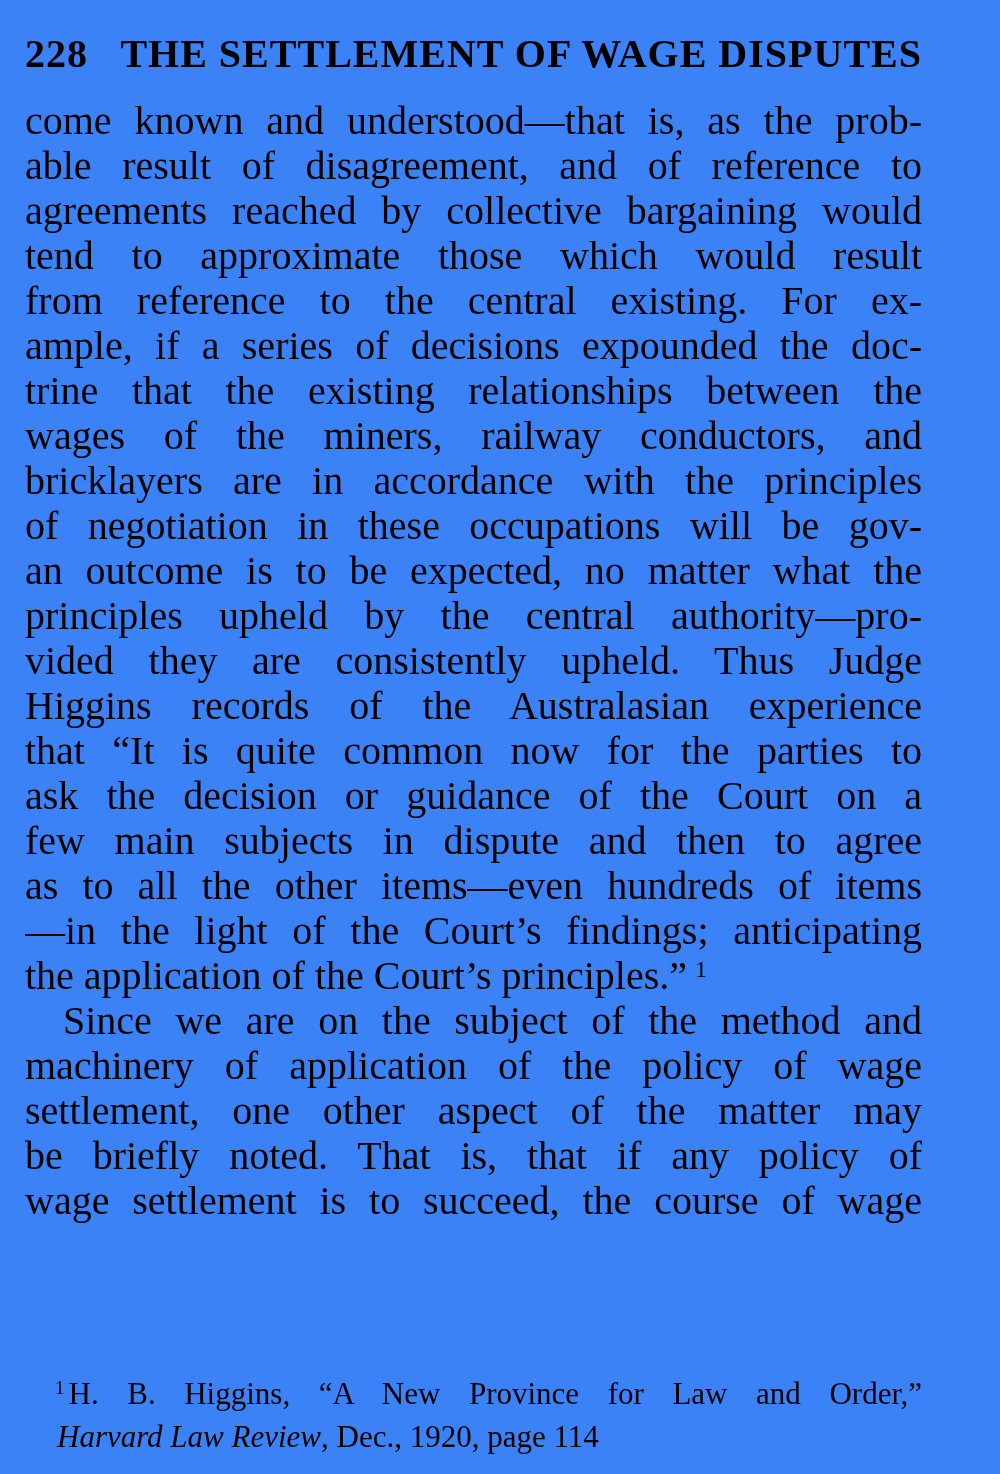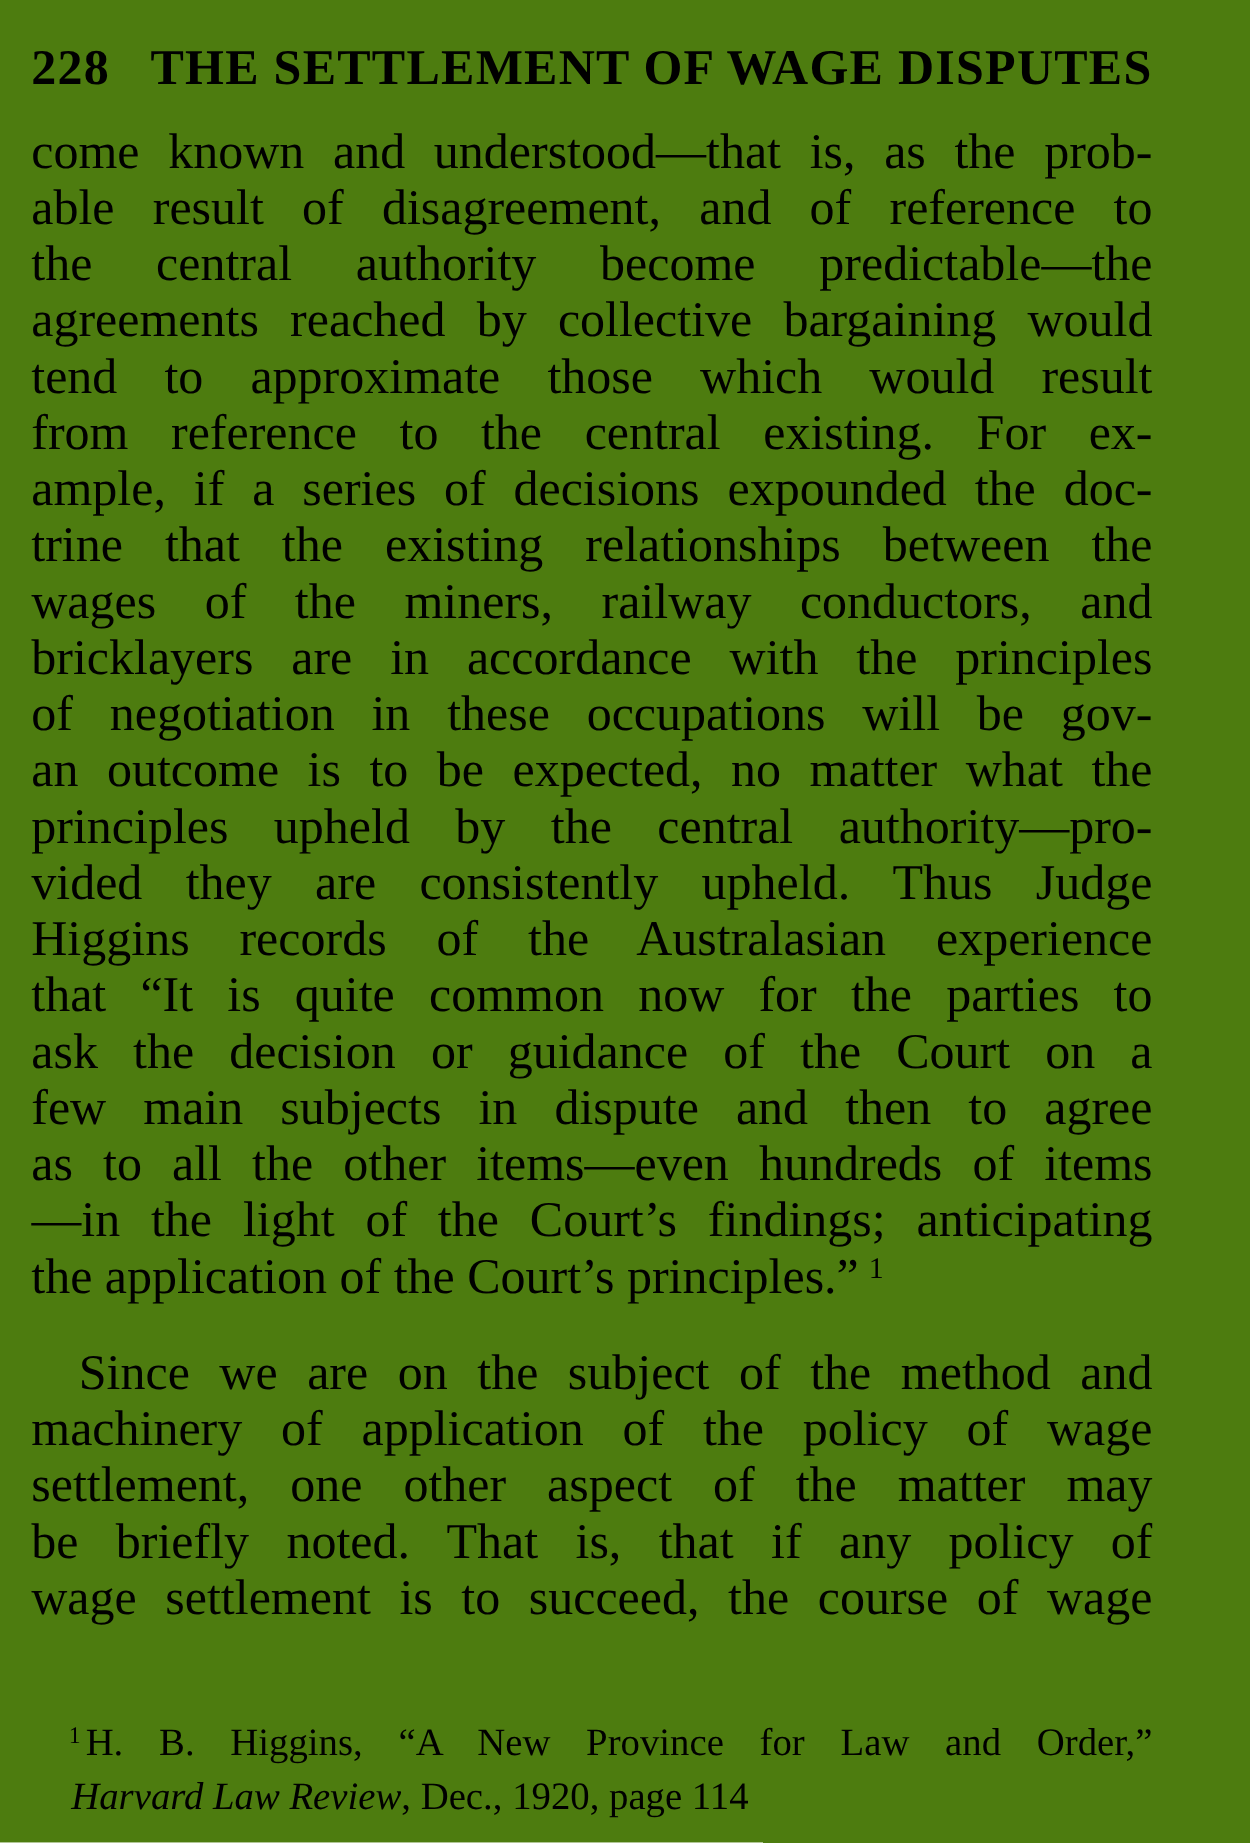--- a/index.html
+++ b/index.html
@@ -4,21 +4,21 @@
 <style>
   html, body {
     margin: 0;
     padding: 0;
     background: #ffffff;
   }
   .page {
     position: relative;
     width: 1000px;
     height: 1474px;
-    background: #4d7c0f;
+    background: #3b82f6;
     color: #000000;
     font-family: "Liberation Serif", "DejaVu Serif", serif;
     overflow: hidden;
   }
   .running-header {
     position: absolute;
     top: 30px;
     left: 25px;
     width: 897px;
     height: 44px;
@@ -52,21 +52,20 @@
     white-space: normal;
     height: 45px;
     overflow: hidden;
   }
   .line.no-justify {
     text-align: center;
     text-align-last: left;
   }
   .para2 .line:first-child {
     text-indent: 38px;
-    margin-top: 32px;
   }
   sup.fn-ref {
     font-size: 24px;
     line-height: 0;
     vertical-align: 12px;
     margin-left: 8px;
   }
   .footnote {
     position: absolute;
     top: 1372px;
@@ -100,21 +99,20 @@
 
   <div class="running-header">
     <span class="page-number">228</span>
     <span class="header-title">THE SETTLEMENT OF WAGE DISPUTES</span>
   </div>
 
   <div class="body-text">
     <div>
         <div class="line">come known and understood—that is, as the prob-</div>
         <div class="line">able result of disagreement, and of reference to</div>
-        <div class="line">the central authority become predictable—the</div>
         <div class="line">agreements reached by collective bargaining would</div>
         <div class="line">tend to approximate those which would result</div>
         <div class="line">from reference to the central existing. For ex-</div>
         <div class="line">ample, if a series of decisions expounded the doc-</div>
         <div class="line">trine that the existing relationships between the</div>
         <div class="line">wages of the miners, railway conductors, and</div>
         <div class="line">bricklayers are in accordance with the principles</div>
         <div class="line">of negotiation in these occupations will be gov-</div>
         <div class="line">an outcome is to be expected, no matter what the</div>
         <div class="line">principles upheld by the central authority—pro-</div>

